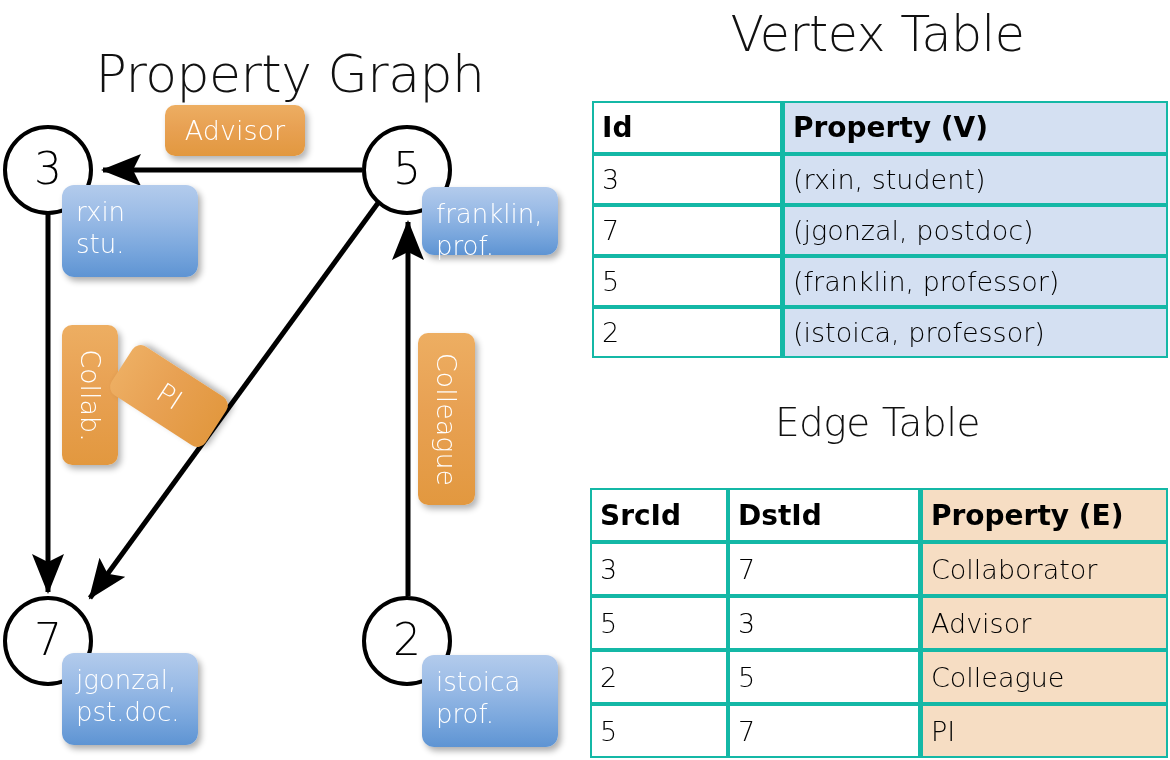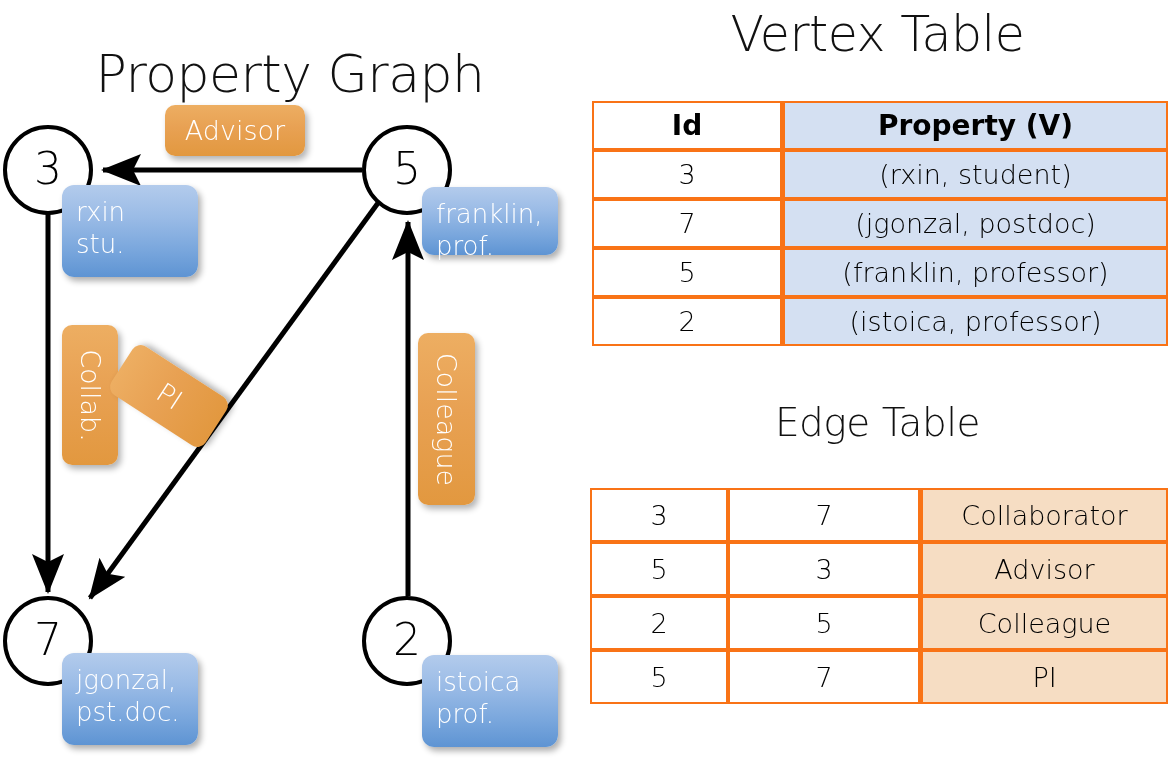--- a/index.html
+++ b/index.html
@@ -111,27 +111,27 @@
   .rot90 > span { transform: rotate(90deg); }
 
   
   table.data-table {
     position: absolute;
     border-collapse: separate;
     border-spacing: 0;
     table-layout: fixed;
   }
   table.data-table td {
-    border: 2px solid #f97316;
-    text-align: center;
+    border: 2px solid #14b8a6;
+    text-align: left;
     font-family: "DejaVu Sans", sans-serif;
     font-weight: 300;
     font-size: 27px;
     color: #000;
-    padding: 2px;
+    padding: 8px;
     height: 49px;
     background: #ffffff;
     box-sizing: border-box;
   }
   table.data-table td.hdr {
     font-weight: bold;
     font-size: 28px;
   }
   
   #vertex-table { left: 592px; top: 101px; width: 576px; }
@@ -242,20 +242,25 @@
     <tr>
       <td class="col-id">2</td>
       <td class="col-prop">(istoica, professor)</td>
     </tr>
   </tbody>
 </table>
 
 <table class="data-table" id="edge-table">
   <tbody>
     <tr>
+      <td class="col-src hdr">SrcId</td>
+      <td class="col-dst hdr">DstId</td>
+      <td class="col-prop hdr">Property (E)</td>
+    </tr>
+    <tr>
       <td class="col-src">3</td>
       <td class="col-dst">7</td>
       <td class="col-prop">Collaborator</td>
     </tr>
     <tr>
       <td class="col-src">5</td>
       <td class="col-dst">3</td>
       <td class="col-prop">Advisor</td>
     </tr>
     <tr>

